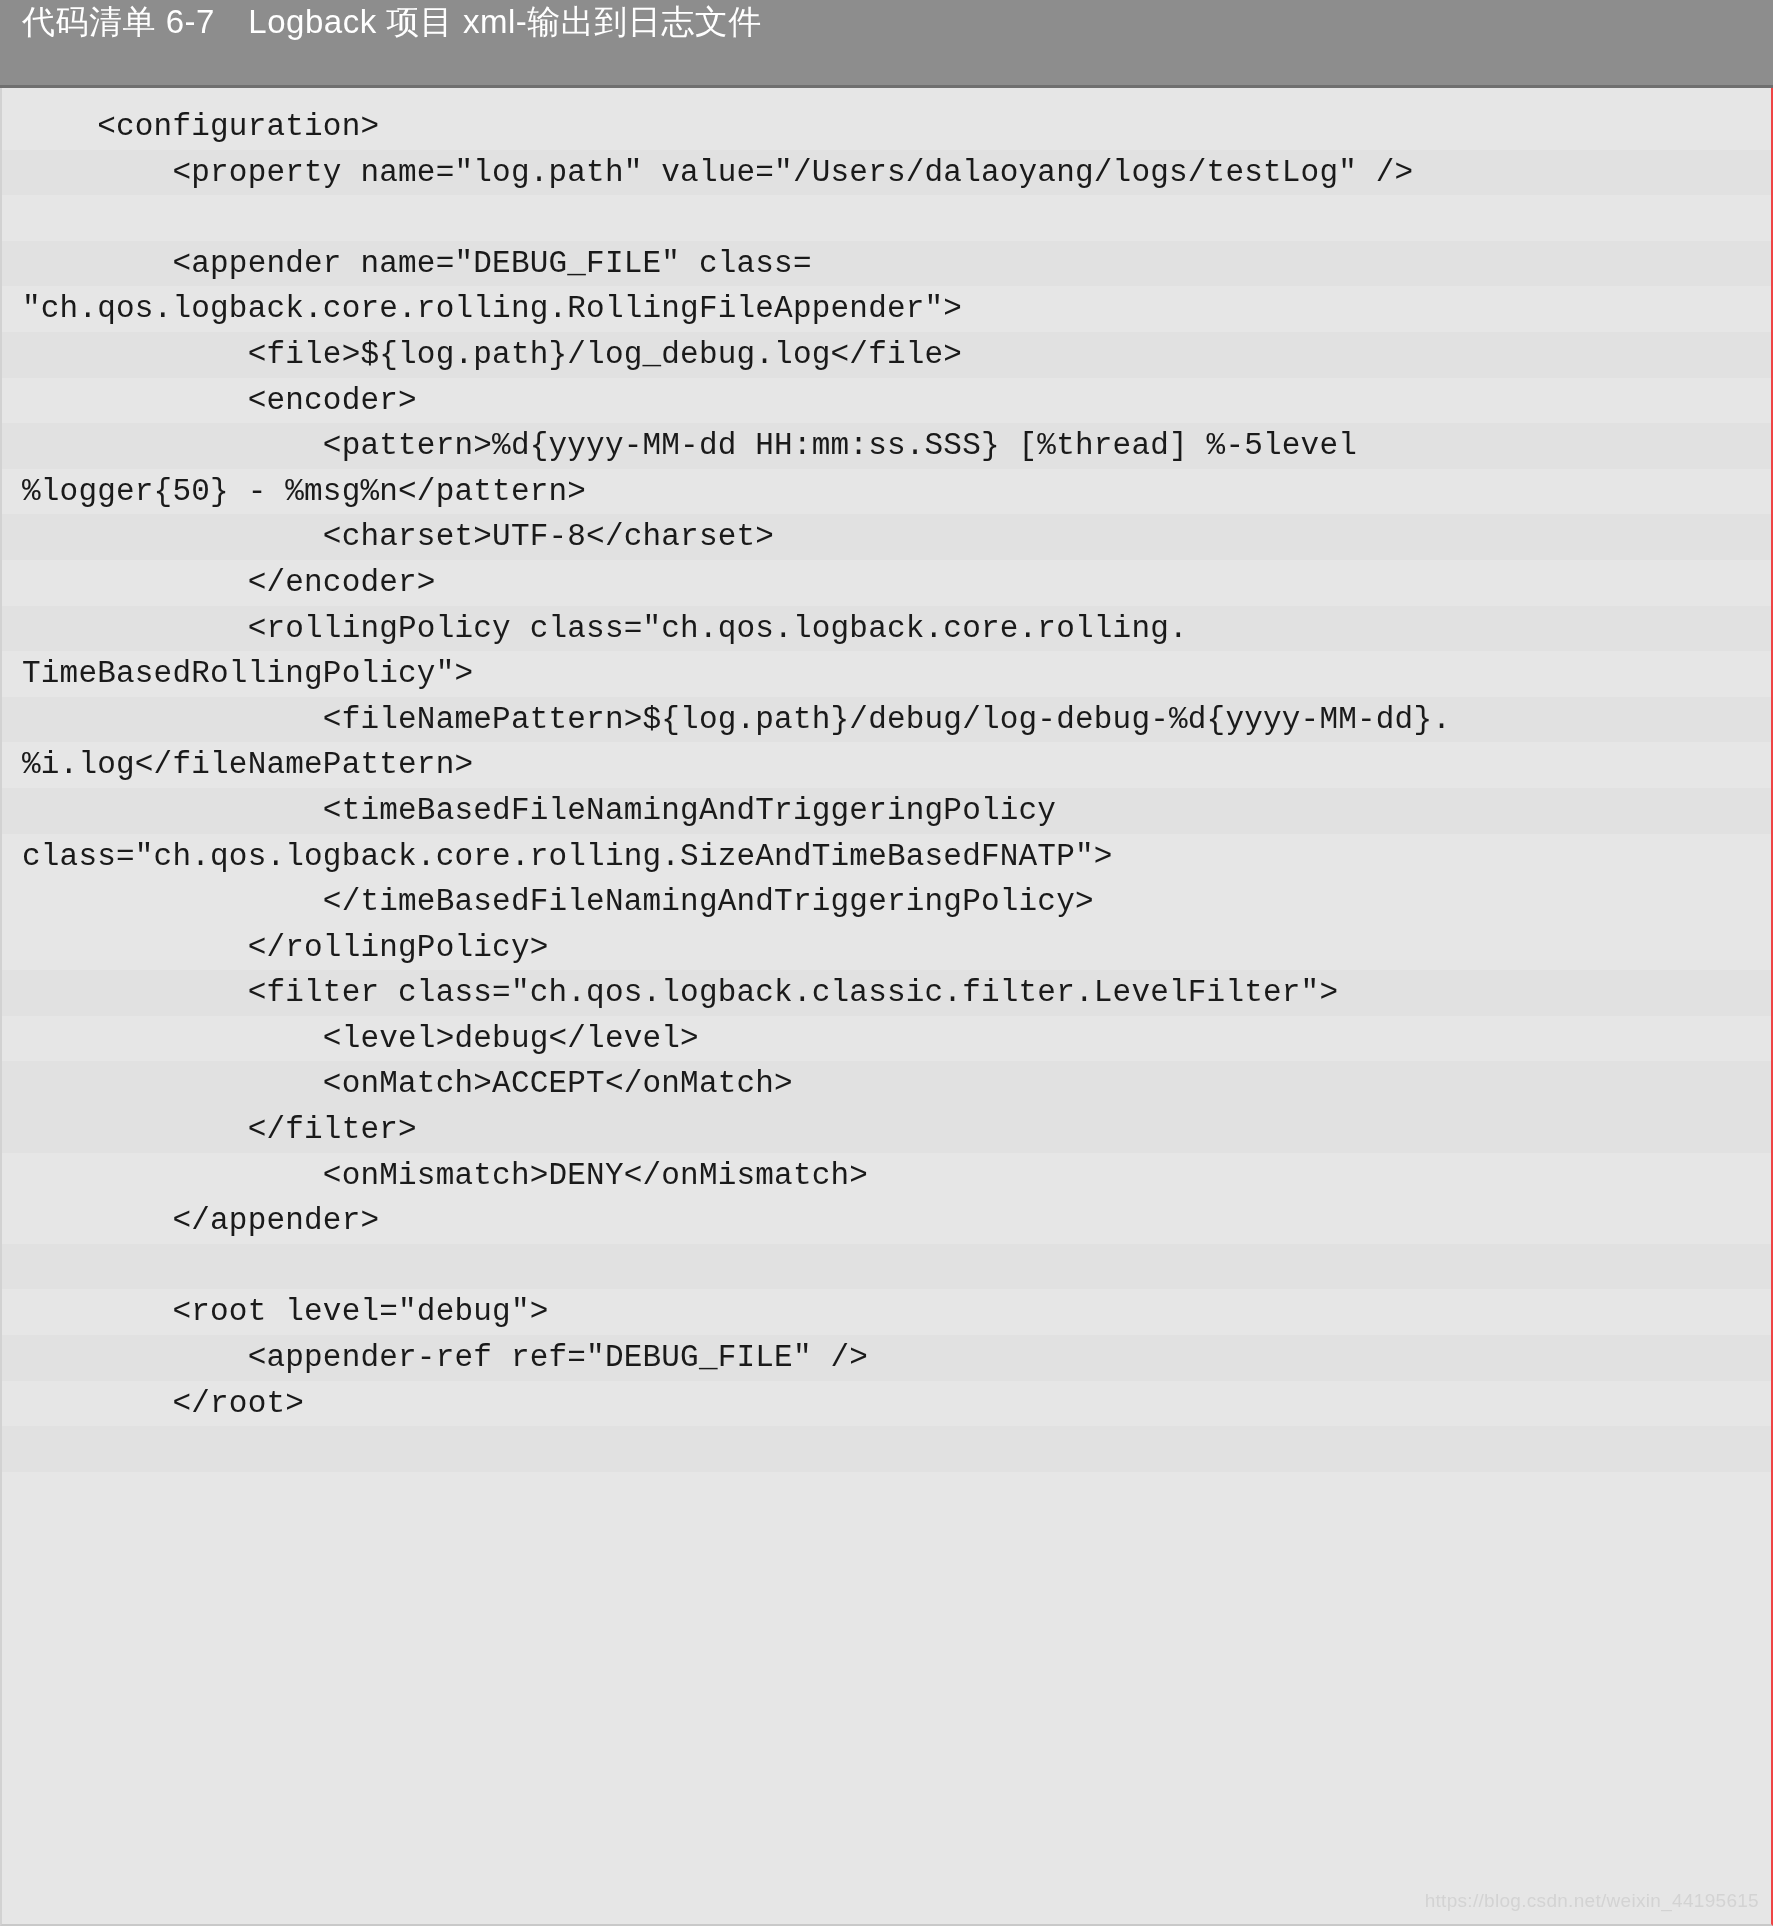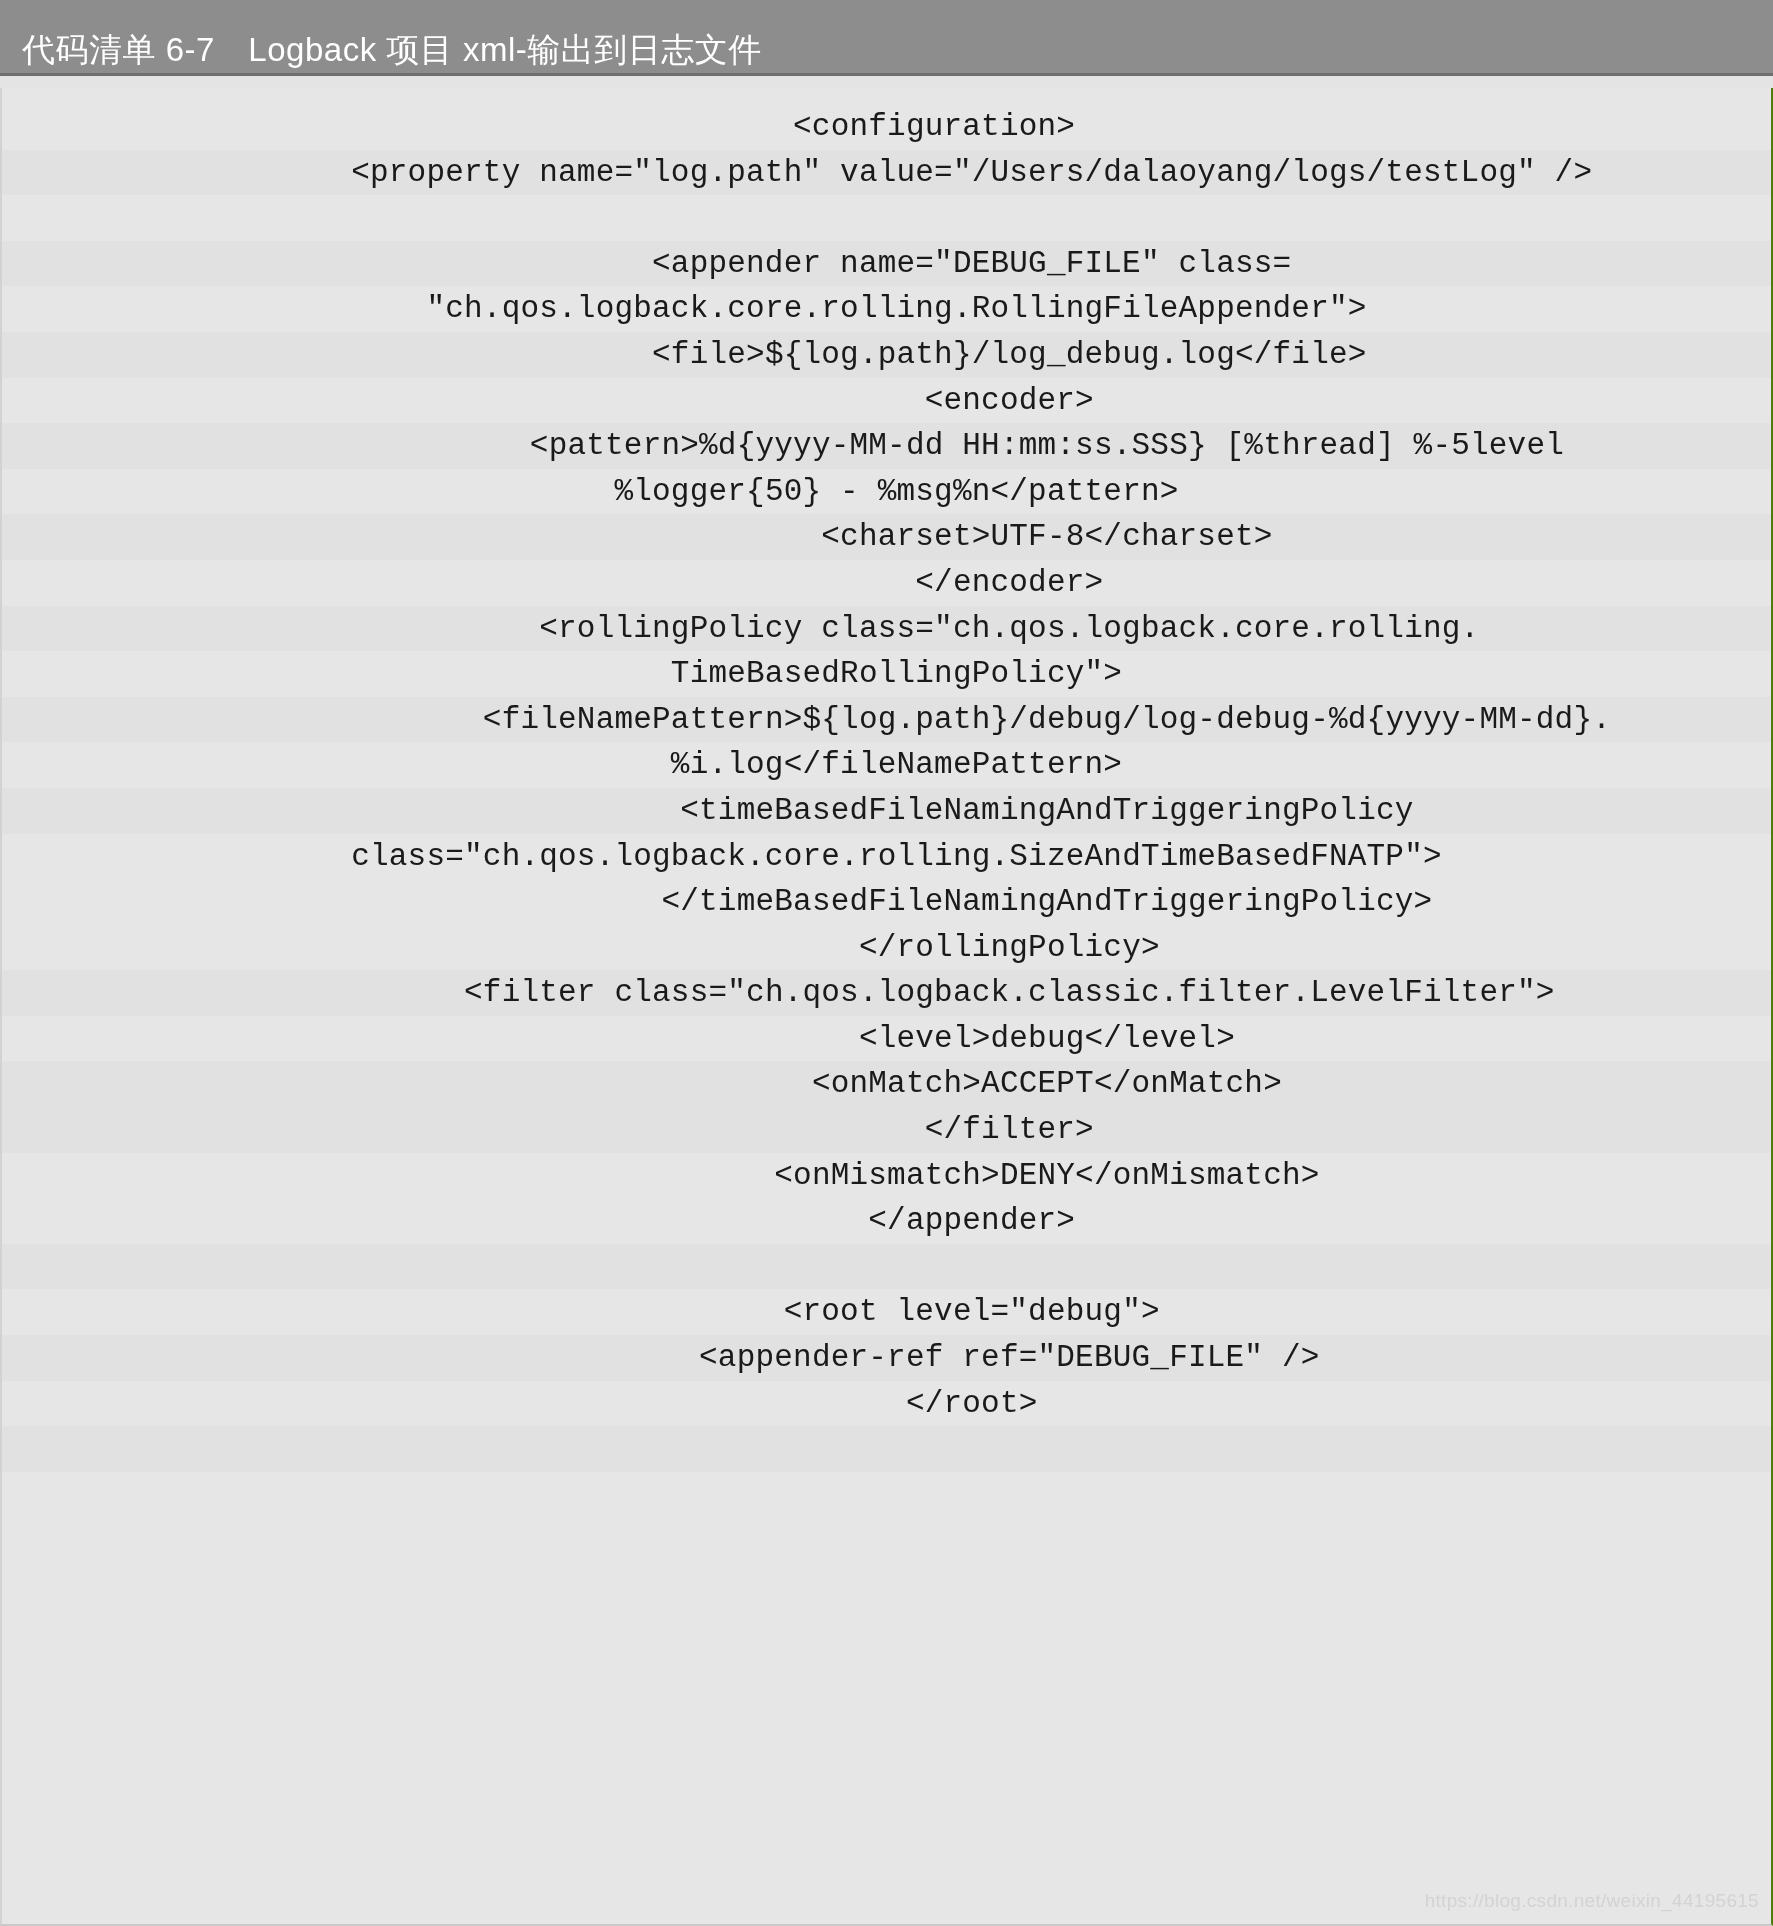--- a/index.html
+++ b/index.html
@@ -15,51 +15,50 @@
     box-sizing: border-box;
     background: #e4e4e4;
     font-family: "Liberation Mono", "DejaVu Sans Mono", monospace;
   }
   
   #caption-bar {
     position: absolute;
     top: 0;
     left: 0;
     width: 1773px;
-    height: 76px;
+    height: 88px;
     background: #8d8d8d;
     border-bottom: 3px solid #6f6f6f;
     box-sizing: border-box;
     display: flex;
-    align-items: flex-end;
+    align-items: flex-start;
   }
   #caption-text {
     color: #ffffff;
     font-family: "Liberation Sans", "DejaVu Sans", sans-serif;
     font-size: 33px;
     font-weight: 400;
     letter-spacing: 0.5px;
     padding-left: 22px;
     white-space: pre;
   }
   
   #code-body {
     position: absolute;
     top: 88px;
     left: 0;
     width: 1773px;
     height: 1838px;
     background: #e6e6e6;
     border-left: 2px solid #d2d2d2;
-    border-right: 2px solid #4d7c0f;
+    border-right: 2px solid #ef4444;
     border-bottom: 2px solid #c9c9c9;
     box-sizing: border-box;
     padding-top: 16px;
     overflow: hidden;
-    text-align: center;
   }
   .code-line {
     height: 45.6px;
     line-height: 45.6px;
     font-size: 31px;
     color: #1a1a1a;
     white-space: pre;
     padding-left: 20px;
     box-sizing: border-box;
     letter-spacing: 0.2px;

